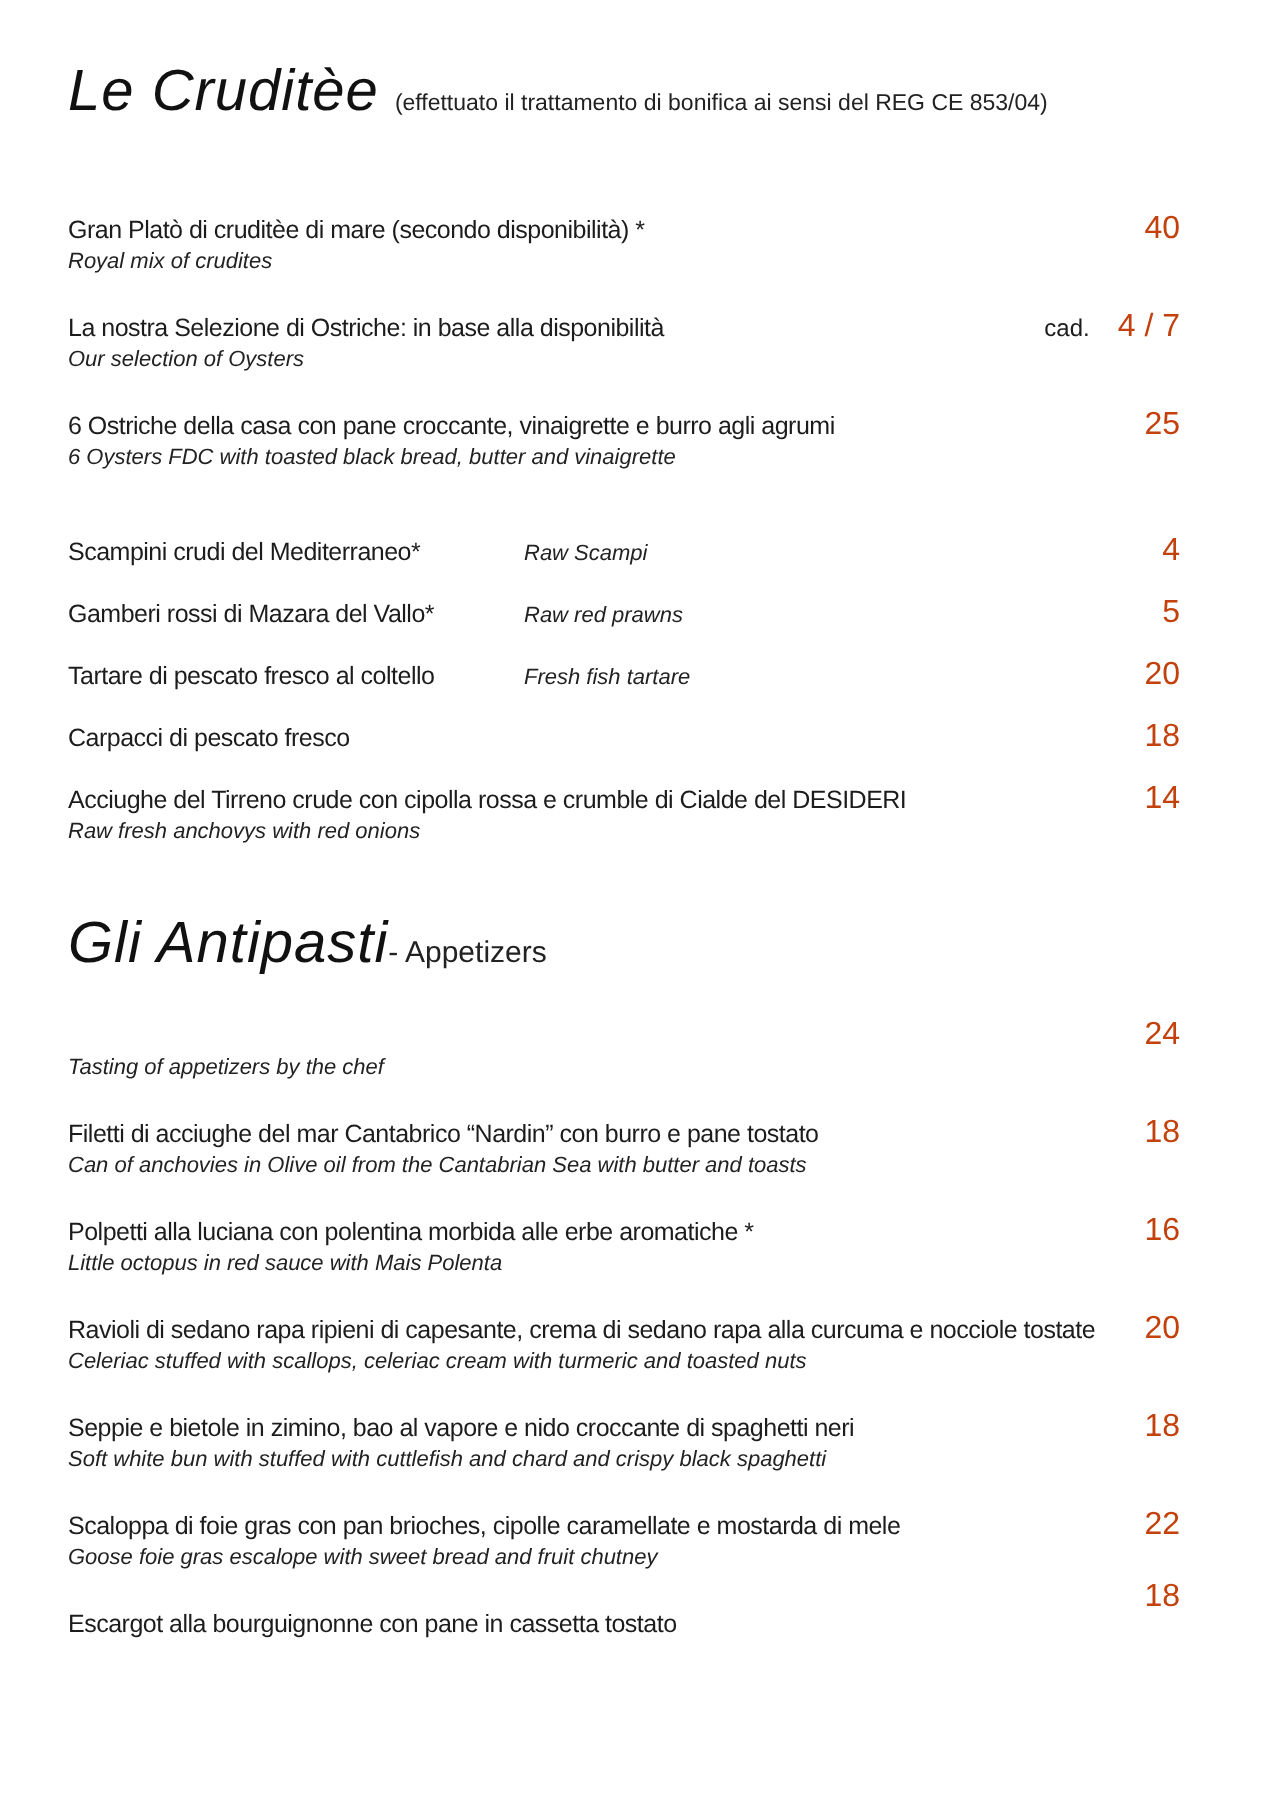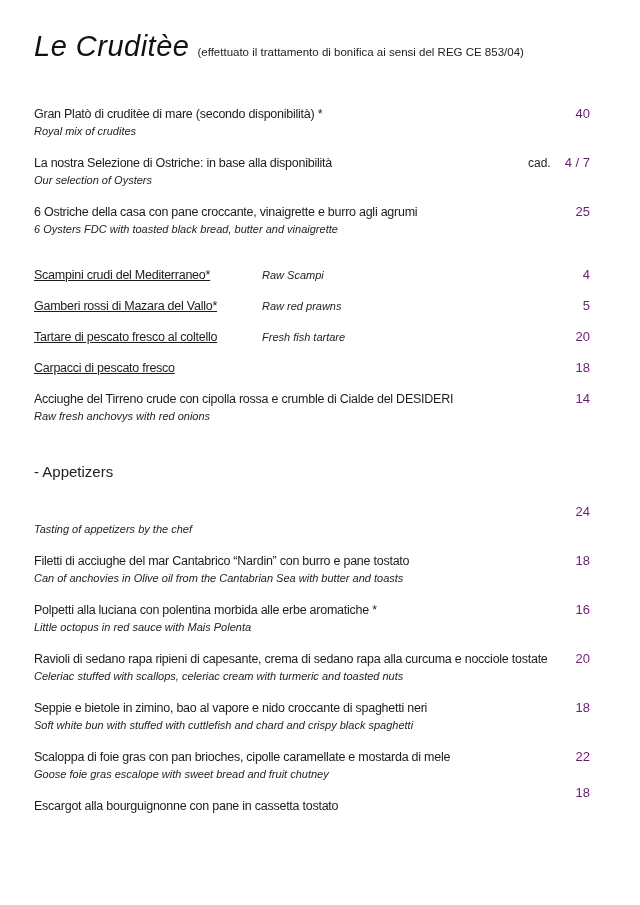--- a/index.html
+++ b/index.html
@@ -56,45 +56,44 @@
     height: 17px;
   }
   .name {
     font-size: 12.5px;
     letter-spacing: -0.25px;
     white-space: nowrap;
     color: #1c1c1c;
   }
   .inline .name {
     flex: 0 0 228px;
-    text-decoration: underline;
   }
   .trans-inline {
     flex: 1 1 auto;
     font-size: 11px;
     font-style: italic;
     color: #222;
     white-space: nowrap;
   }
   .price-group {
     margin-left: auto;
     display: flex;
     align-items: baseline;
     flex: 0 0 auto;
   }
   .unit {
     font-size: 12px;
     margin-right: 14px;
     color: #1c1c1c;
   }
   .price {
-    font-size: 13px;
+    font-size: 16px;
     min-width: 22px;
     text-align: right;
-    color: #701a75;
+    color: #c2410c;
     white-space: nowrap;
   }
   .line2 {
     font-size: 11px;
     font-style: italic;
     color: #222;
     line-height: 15px;
     margin-top: 1px;
     white-space: nowrap;
   }
@@ -204,20 +203,21 @@
         <span class="price">14</span>
       </span>
     </div>
     <div class="line2">Raw fresh anchovys with red onions</div>
   </div>
 </div>
   </div>
 
   <div class="section sec-1">
     <div class="section-header">
+      <span class="section-title">Gli Antipasti</span>
       <span class="section-subtitle">- Appetizers</span>
     </div>
     <div class="item-list">
   <div class="menu-row stacked">
     <div class="line1">
 
       <span class="price-group">
 
         <span class="price">24</span>
       </span>

